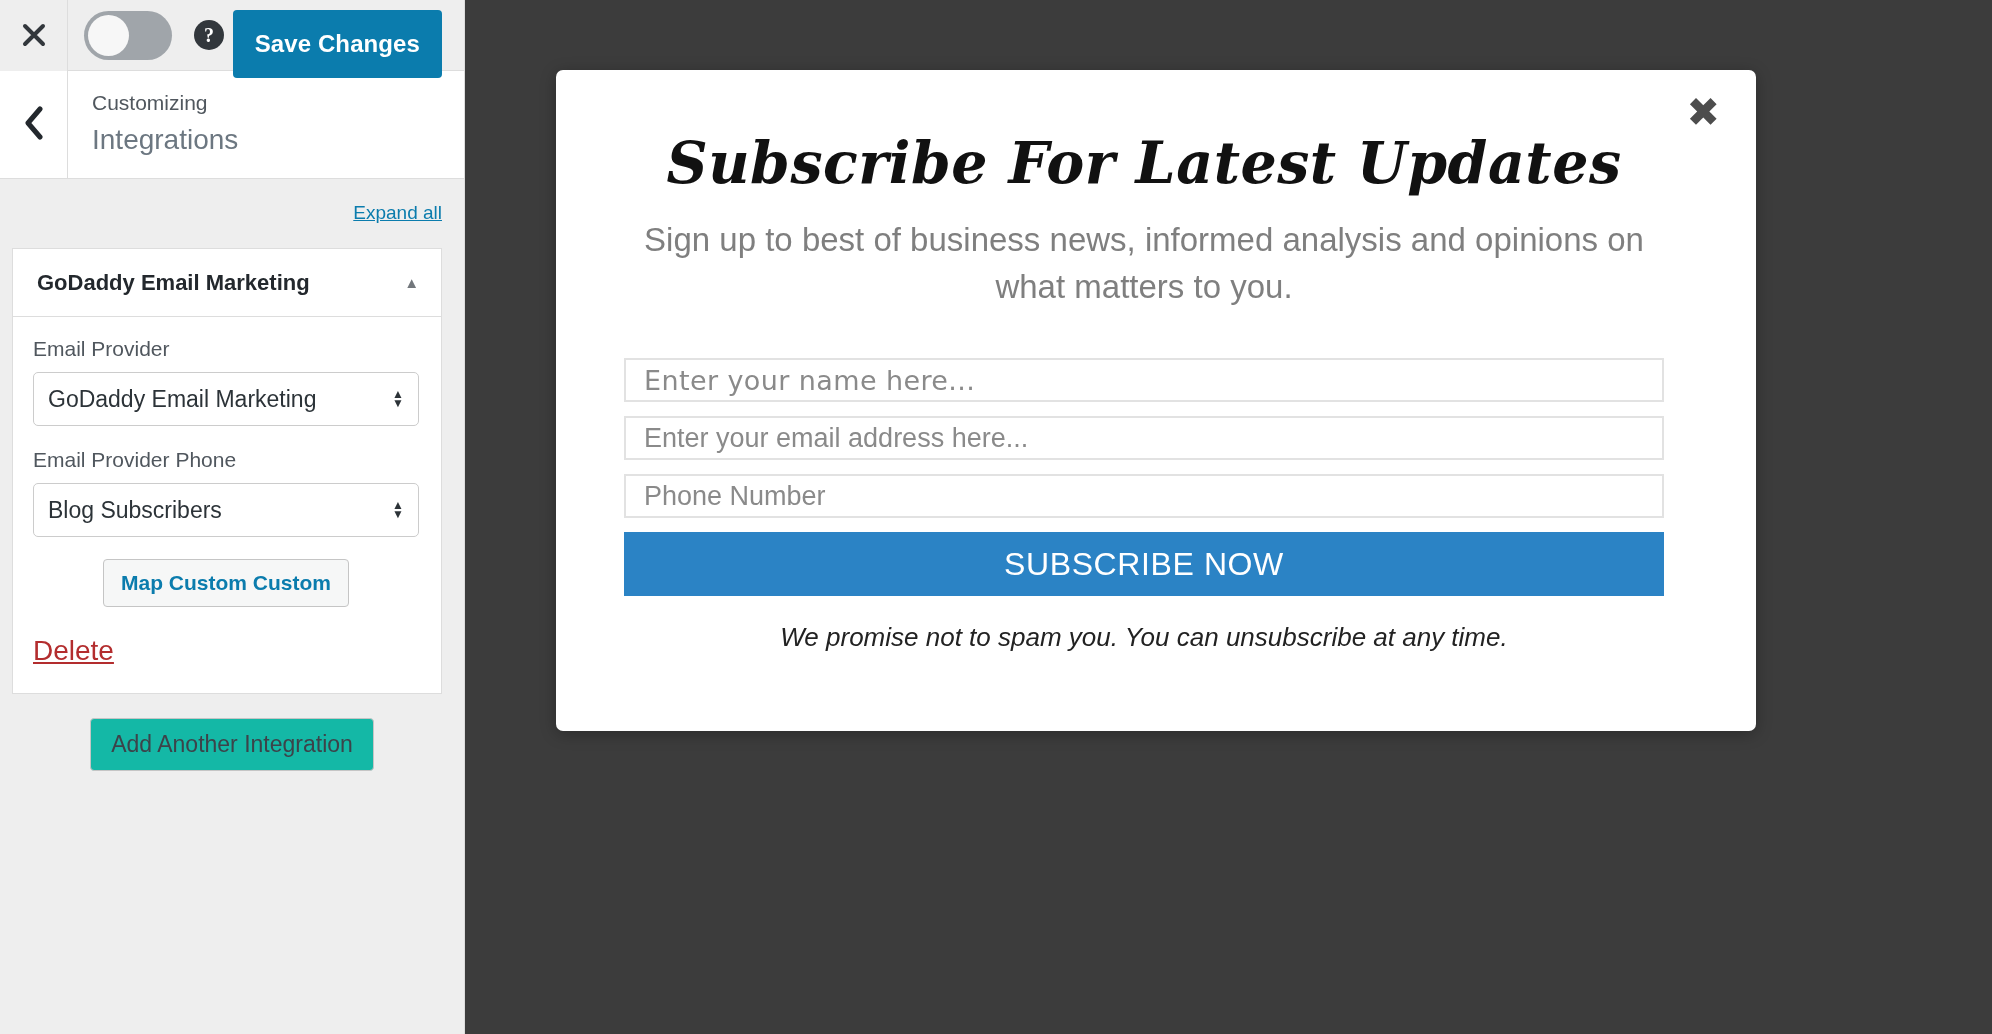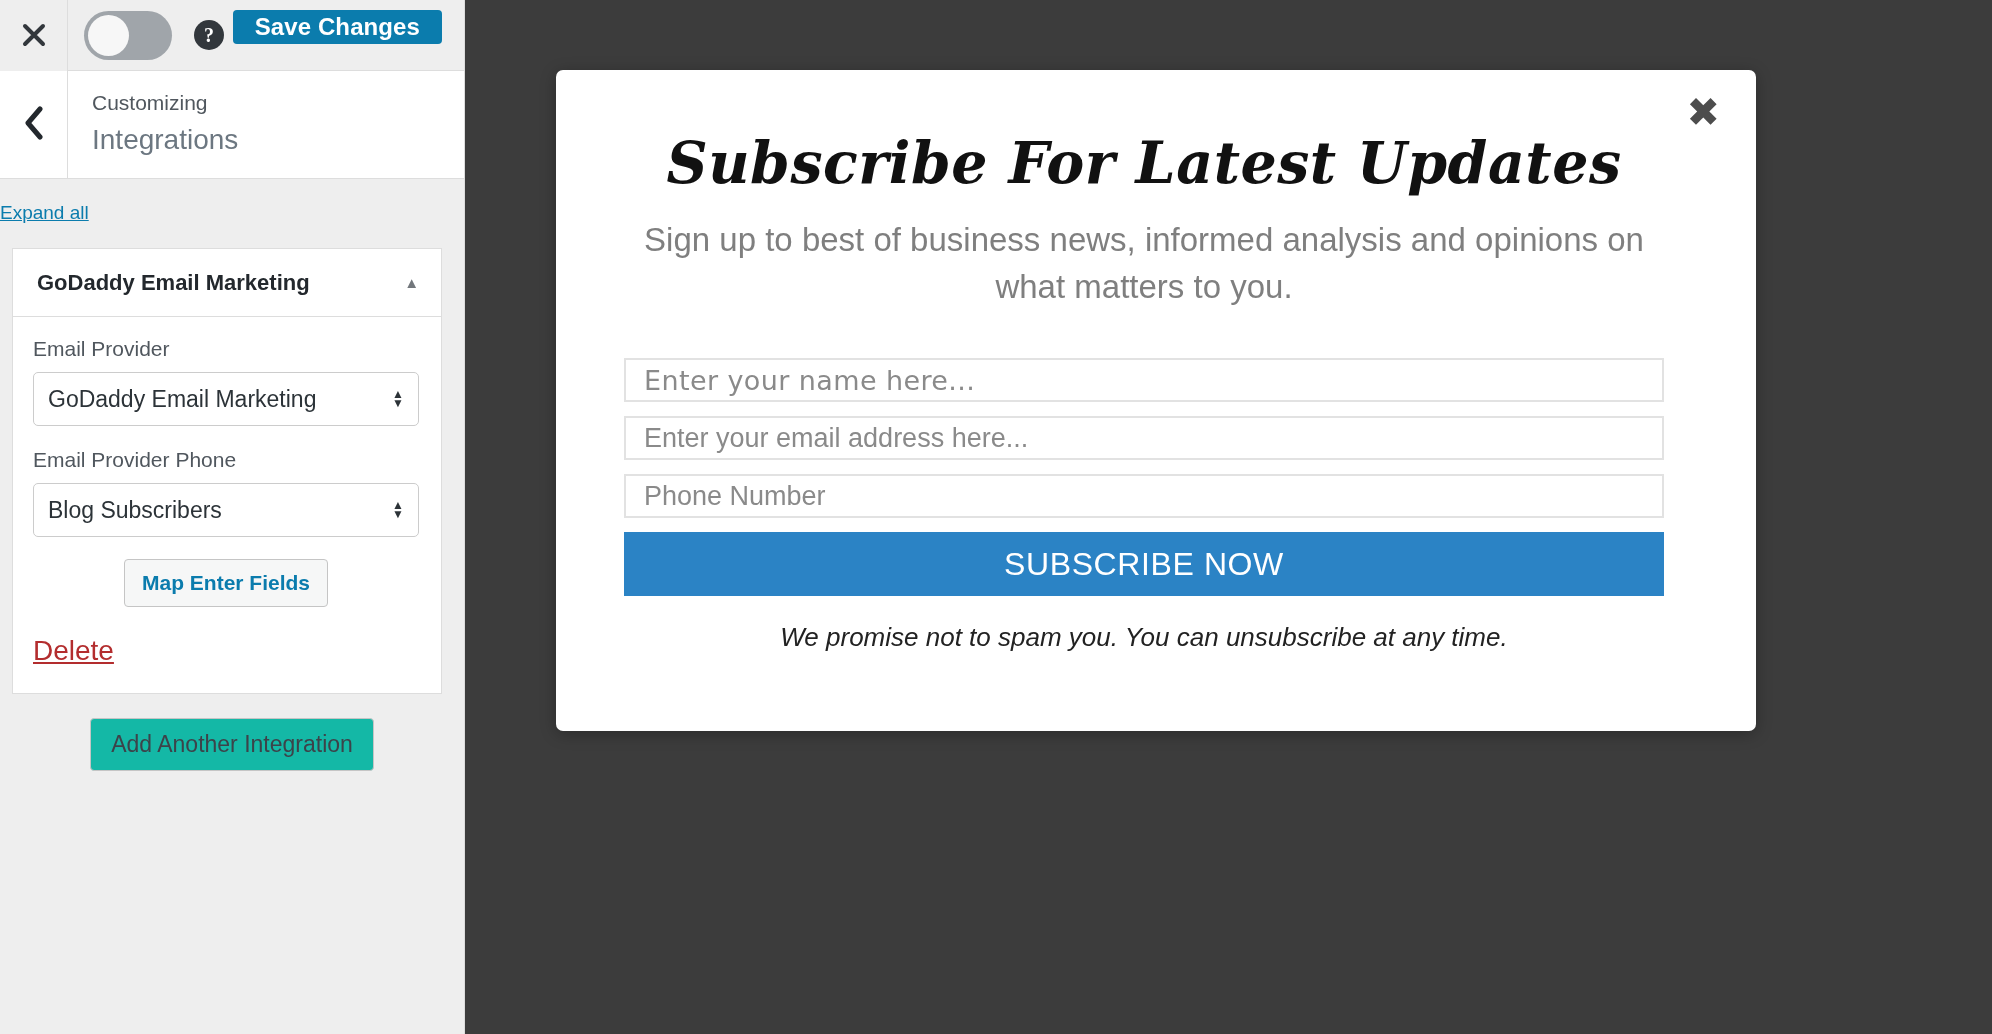--- a/index.html
+++ b/index.html
@@ -63,21 +63,21 @@
     color:#ffffff;
     font-size:20px; font-weight:bold;
     display:flex; align-items:center; justify-content:center;
     margin-left:22px;
     cursor:pointer;
     flex:none;
     font-family:"Liberation Serif", serif;
   }
   .cz-save {
     position:absolute; right:22px; top:10px;
-    height:34px;
+    height:68px;
     padding:0 22px;
     background:#0b7cad;
     color:#ffffff;
     border:none;
     border-radius:4px;
     font-size:24px;
     font-weight:bold;
     font-family:"Liberation Sans", sans-serif;
     cursor:pointer;
     letter-spacing:.1px;
@@ -114,20 +114,21 @@
   }
 
   
   .cz-body {
     position:absolute;
     top:180px; left:0; right:0; bottom:0;
     background:#eeeeee;
     overflow:hidden;
   }
   .cz-expand-row {
+    text-align:right;
     padding:22px 22px 0 0;
   }
   .cz-expand-link {
     font-size:19px;
     color:#0b7cad;
     text-decoration:underline;
     cursor:pointer;
   }
 
   
@@ -382,21 +383,21 @@
         <div class="cz-label">Email Provider Phone</div>
         <div class="cz-select">
           <span class="cz-select-value">Blog Subscribers</span>
           <span class="cz-stepper">
             <span>▲</span>
               <span>▼</span>
           </span>
         </div>
 
         <div class="cz-map-row">
-          <span class="cz-map-btn">Map Enter Fields</span>
+          <span class="cz-map-btn">Map Custom Custom</span>
         </div>
 
         <div class="cz-delete-row">
           <span class="cz-delete">Delete</span>
         </div>
       </div>
     </div>
 
     <div class="cz-add-row">
       <span class="cz-add-btn">Add Another Integration</span>

